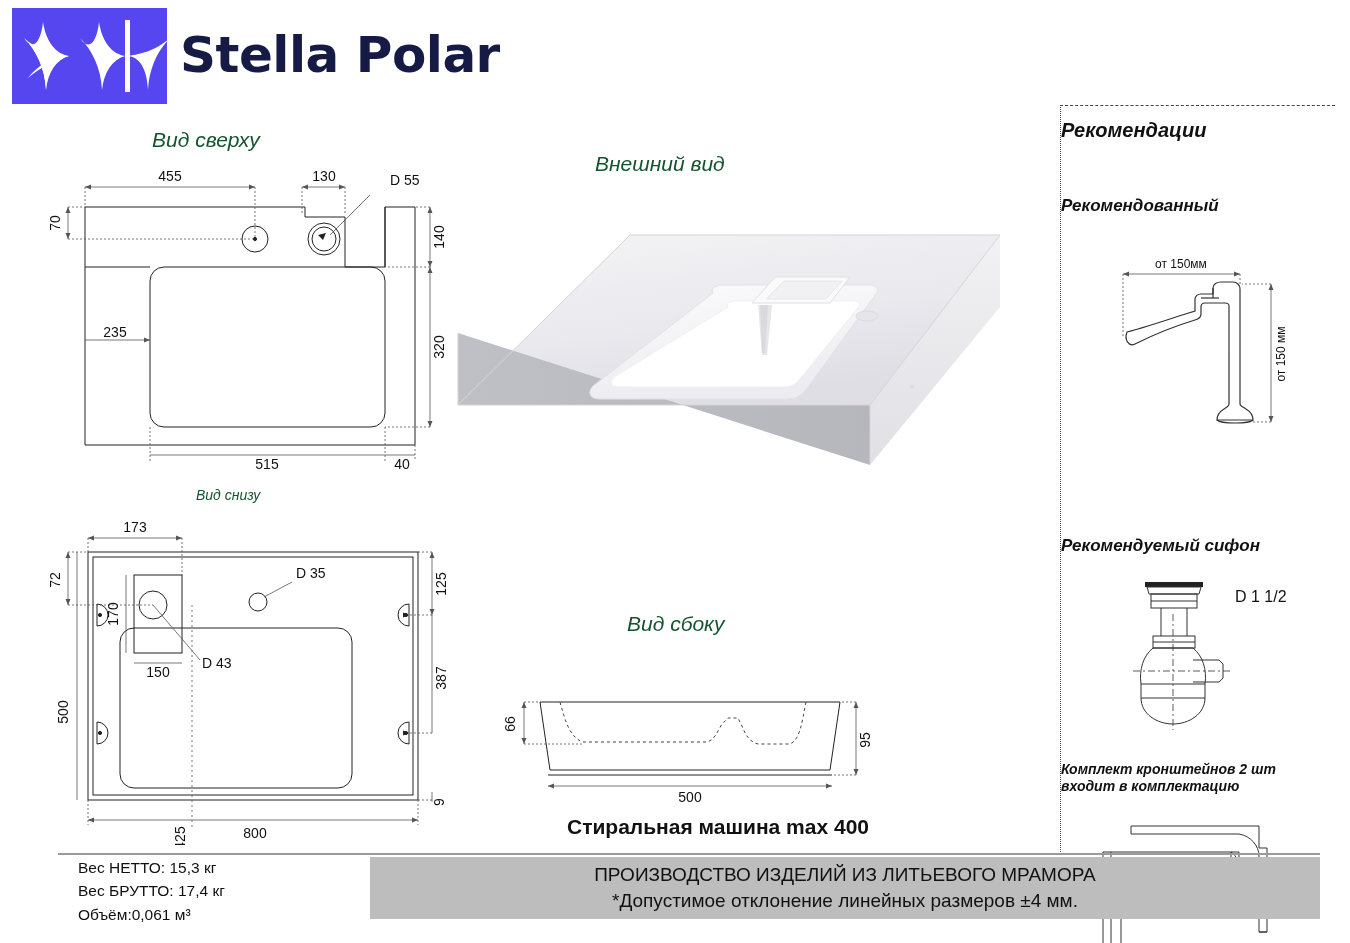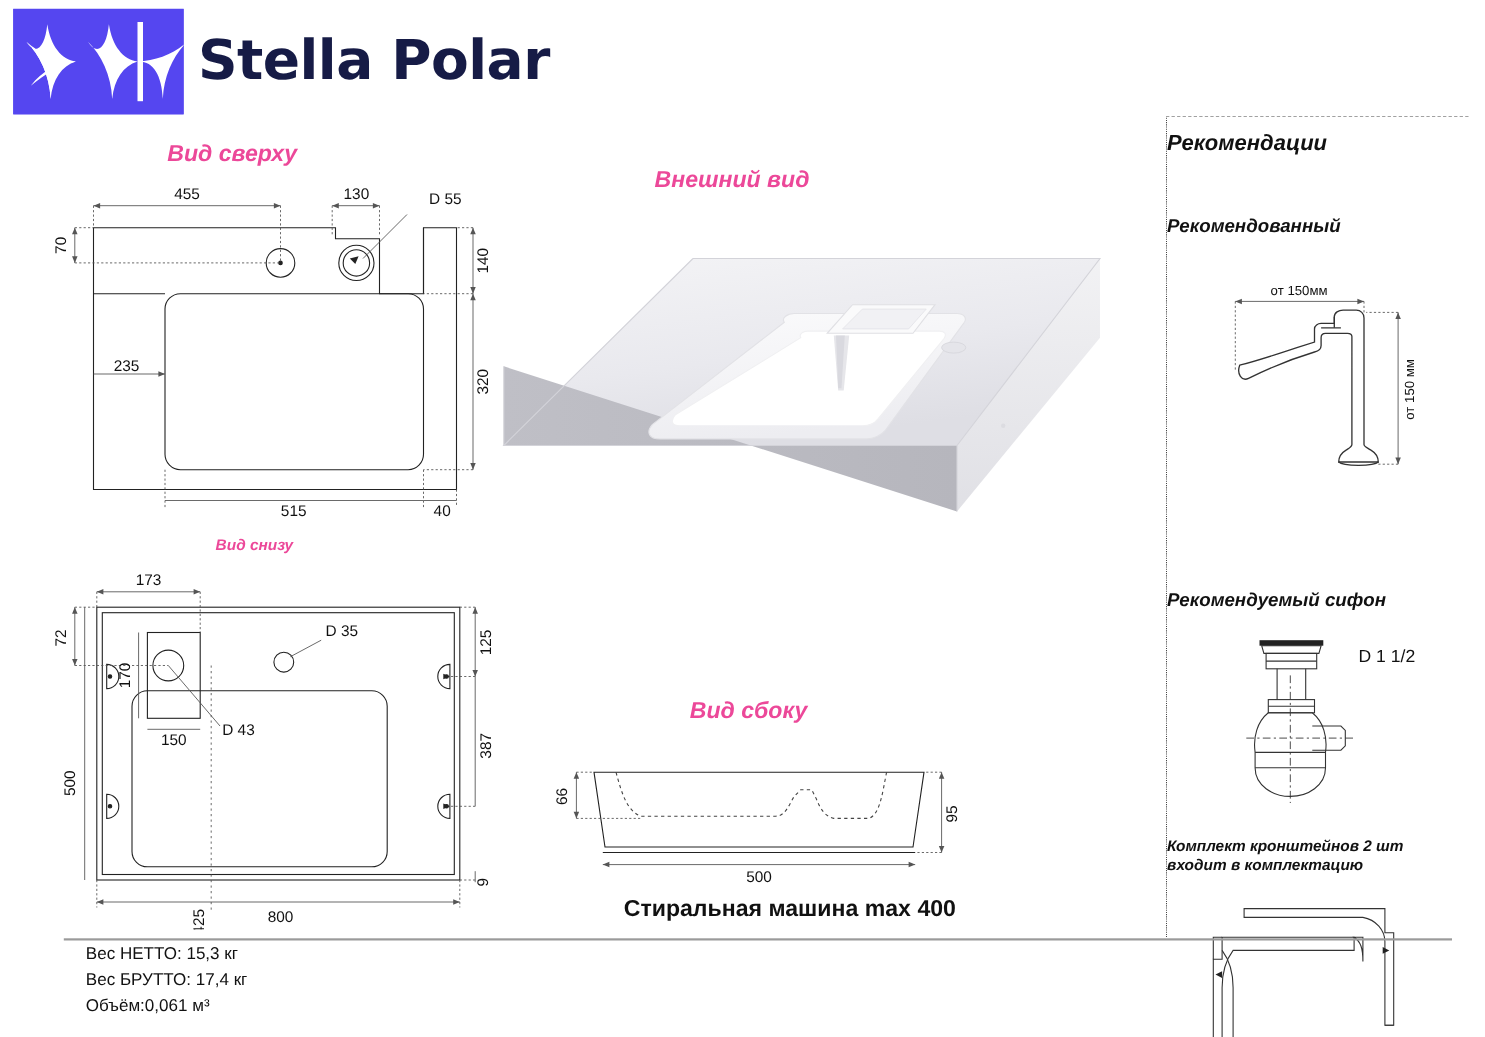--- a/index.html
+++ b/index.html
@@ -28,29 +28,29 @@
     font-size: 50px;
     font-weight: bold;
     color: #161B46;
     letter-spacing: -0.5px;
     font-family: "DejaVu Sans", sans-serif;
   }
 
   
   .view-title {
     font-style: italic;
-    font-weight: bold;
-    color: #ec4899;
+    font-weight: normal;
+    color: #14532d;
     font-family: "Liberation Sans", sans-serif;
     white-space: nowrap;
   }
   #title-top-view   { left: 152px; top: 128px; font-size: 21px; }
   #title-bottom-view{ left: 196px; top: 487px; font-size: 14px; }
   #title-external   { left: 595px; top: 152px; font-size: 21px; }
-  #title-side-view  { left: 627px; top: 635px; font-size: 21px; }
+  #title-side-view  { left: 627px; top: 612px; font-size: 21px; }
 
   #title-washer {
     left: 527px; top: 815px;
     font-size: 21px; font-weight: bold; color: #111;
     white-space: nowrap;
     margin-left: 40px;
   }
 
   
   #rec-panel {
@@ -479,14 +479,18 @@
   </div>
 
   <div class="abs" id="footer-rule"></div>
 
   <div class="abs" id="weight-box">
     <div>Вес НЕТТО: 15,3 кг</div>
     <div>Вес БРУТТО: 17,4 кг</div>
     <div>Объём:0,061 м³</div>
   </div>
 
+  <div class="abs" id="prod-banner">
+    <div>ПРОИЗВОДСТВО ИЗДЕЛИЙ ИЗ ЛИТЬЕВОГО МРАМОРА</div>
+    <div>*Допустимое отклонение линейных размеров ±4 мм.</div>
+  </div>
 
 </div>
 
 </body></html>

